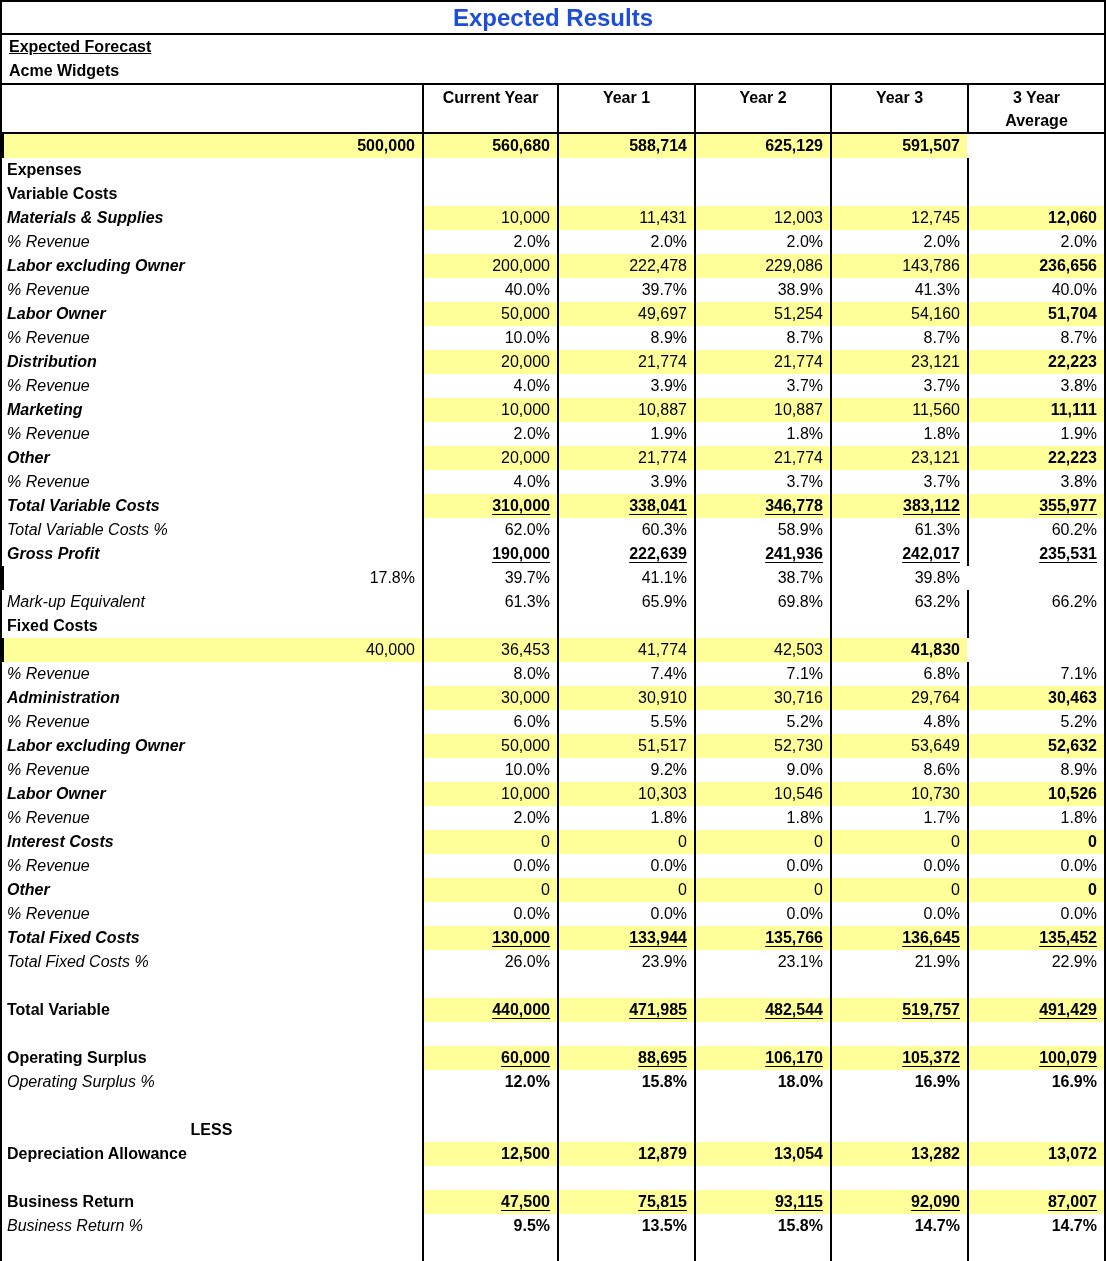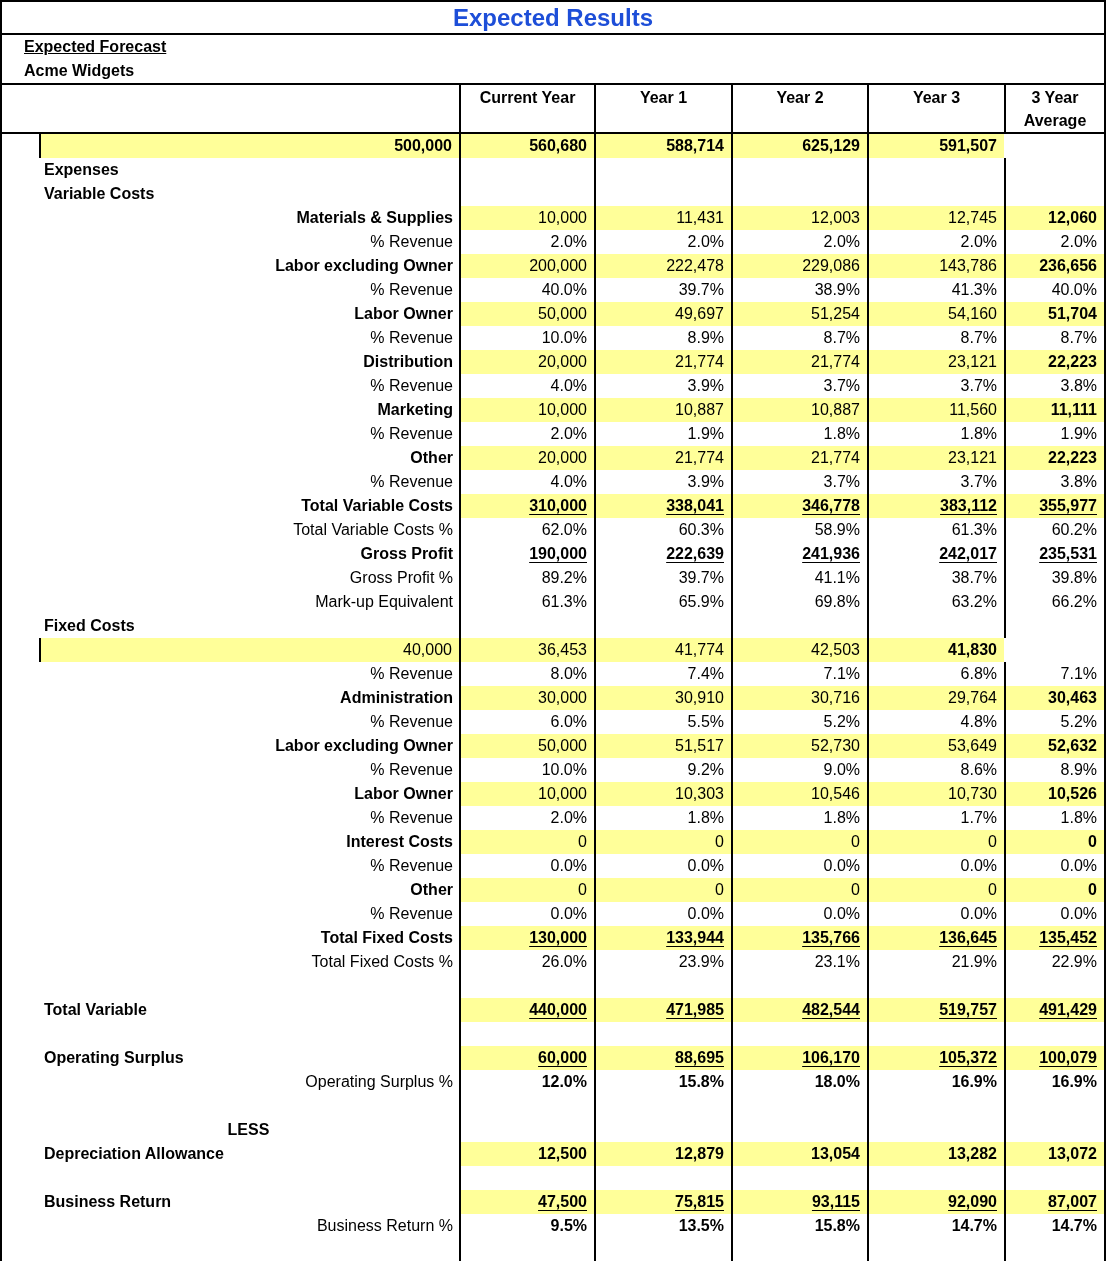--- a/index.html
+++ b/index.html
@@ -25,29 +25,28 @@
     color: #1d4ed8;
     font-weight: bold;
     font-size: 24px;
     letter-spacing: 0px;
   }
   .meta-row {
     height: 24px;
     line-height: 24px;
     font-size: 16px;
     font-weight: bold;
-    padding-left: 22px;
+    padding-left: 7px;
   }
   .meta-row.underlined {
     text-decoration: underline;
   }
   .grid {
     display: grid;
     grid-template-columns: 420px 135px 137px 136px 137px 1fr;
-    padding-left: 37px;
   }
   .header-row {
     border-top: 2px solid #000000;
     border-bottom: 2px solid #000000;
     height: 47px;
   }
   .hcell {
     border-left: 2px solid #000000;
     text-align: center;
     font-weight: bold;
@@ -66,21 +65,21 @@
     height: 24px;
     line-height: 24px;
     font-size: 16px;
     overflow: hidden;
     white-space: nowrap;
   }
   .cell.label {
     padding: 0 6px 0 5px;
   }
   .cell.label.left   { text-align: left; }
-  .cell.label.right  { text-align: right; }
+  .cell.label.right  { text-align: left; font-style: italic; }
   .cell.label.center { text-align: center; }
   .cell.val {
     border-left: 2px solid #000000;
     text-align: right;
     padding-right: 7px;
   }
   .b { font-weight: bold; }
   .u { text-decoration: underline; text-underline-offset: 3px; }
   .hl { background: #FFFF99; }
 </style>
@@ -254,22 +253,21 @@
       </div>
       <div class="grid row">
         <div class="cell label right b">Gross Profit</div>
         <div class="cell val b u">190,000</div>
         <div class="cell val b u">222,639</div>
         <div class="cell val b u">241,936</div>
         <div class="cell val b u">242,017</div>
         <div class="cell val b u">235,531</div>
       </div>
       <div class="grid row">
-        <div class="cell label right">Gross Profit %</div>
-        <div class="cell val">89.2%</div>
+        <div class="cell val">17.8%</div>
         <div class="cell val">39.7%</div>
         <div class="cell val">41.1%</div>
         <div class="cell val">38.7%</div>
         <div class="cell val">39.8%</div>
       </div>
       <div class="grid row">
         <div class="cell label right">Mark-up Equivalent</div>
         <div class="cell val">61.3%</div>
         <div class="cell val">65.9%</div>
         <div class="cell val">69.8%</div>

